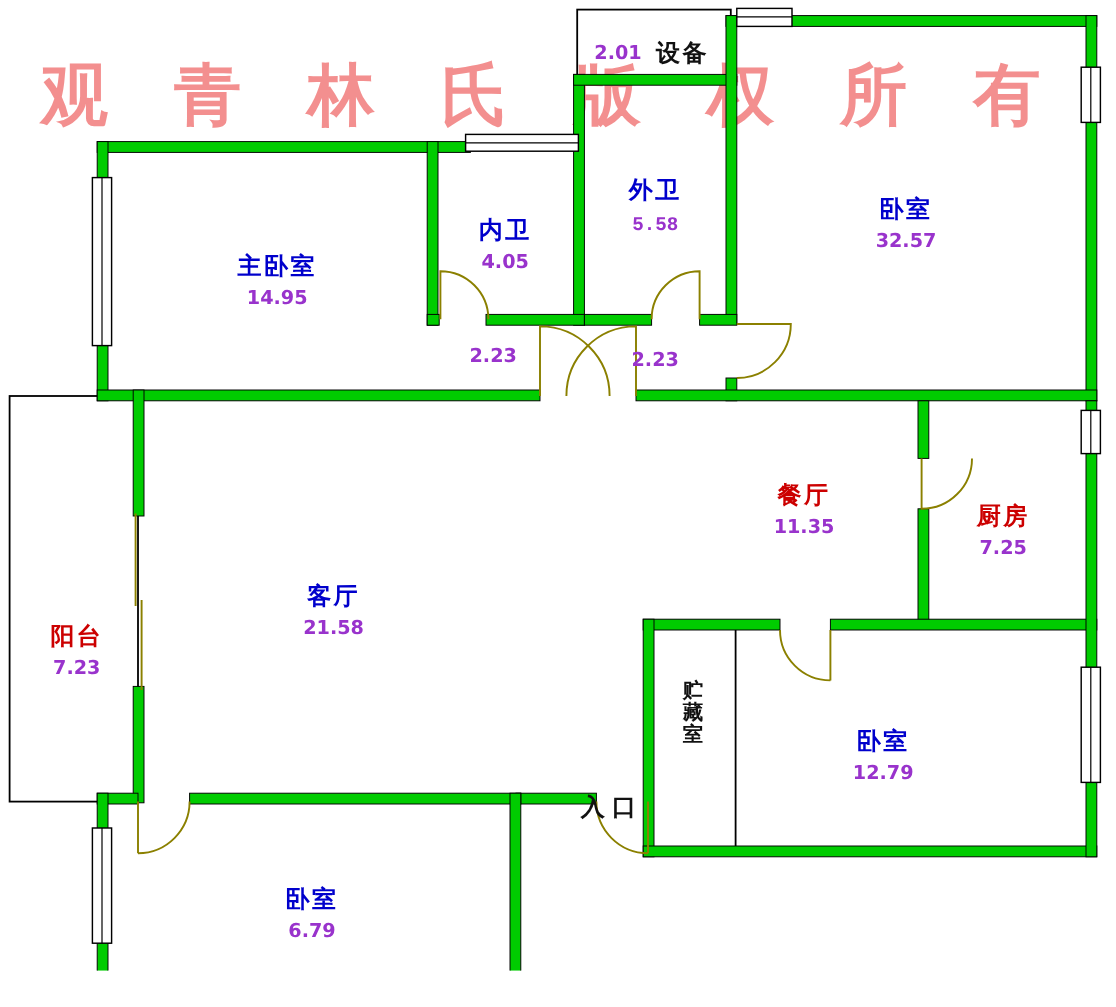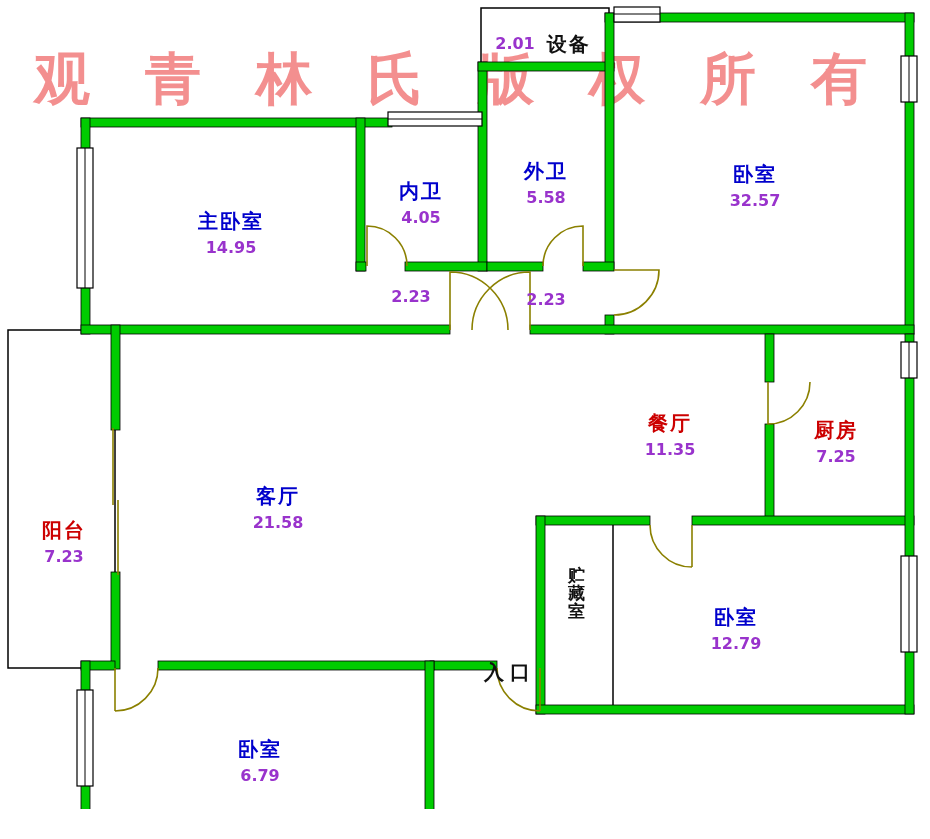--- a/index.html
+++ b/index.html
@@ -143,21 +143,21 @@
   <div class="room-label inline-row" style="left:543px;top:34px;">
     <span class="room-area c-purple">2.01</span>
     <span class="room-name c-black">设备</span>
   </div>
 
   <div class="room-label" style="left:421px;top:181px;">
     <span class="room-name c-blue">内卫</span>
     <span class="room-area c-purple">4.05</span>
   </div>
 
-  <div class="room-label" style="left:546px;top:161px;">
+  <div class="room-label" style="left:546px;top:151px;font-family:Liberation Mono, monospace;">
     <span class="room-name c-blue">外卫</span>
     <span class="room-area c-purple">5.58</span>
   </div>
 
   <div class="room-label" style="left:231px;top:211px;">
     <span class="room-name c-blue">主卧室</span>
     <span class="room-area c-purple">14.95</span>
   </div>
 
   <div class="room-label" style="left:755px;top:164px;">
@@ -176,21 +176,21 @@
   <div class="room-label" style="left:64px;top:482px;margin-top:38px;">
     <span class="room-name c-red">阳台</span>
     <span class="room-area c-purple">7.23</span>
   </div>
 
   <div class="room-label" style="left:278px;top:486px;">
     <span class="room-name c-blue">客厅</span>
     <span class="room-area c-purple">21.58</span>
   </div>
 
-  <div class="room-label" style="left:670px;top:413px;">
+  <div class="room-label" style="left:670px;top:402px;">
     <span class="room-name c-red">餐厅</span>
     <span class="room-area c-purple">11.35</span>
   </div>
 
   <div class="room-label" style="left:836px;top:420px;text-align:center;">
     <span class="room-name c-red">厨房</span>
     <span class="room-area c-purple">7.25</span>
   </div>
 
   <div id="storage-label">贮藏室</div>

